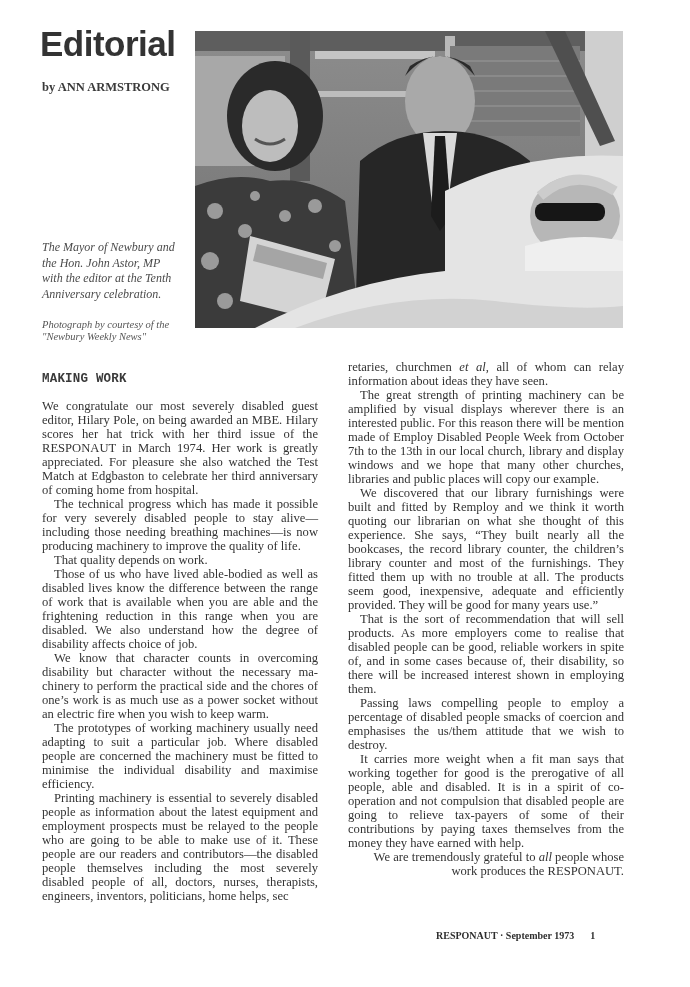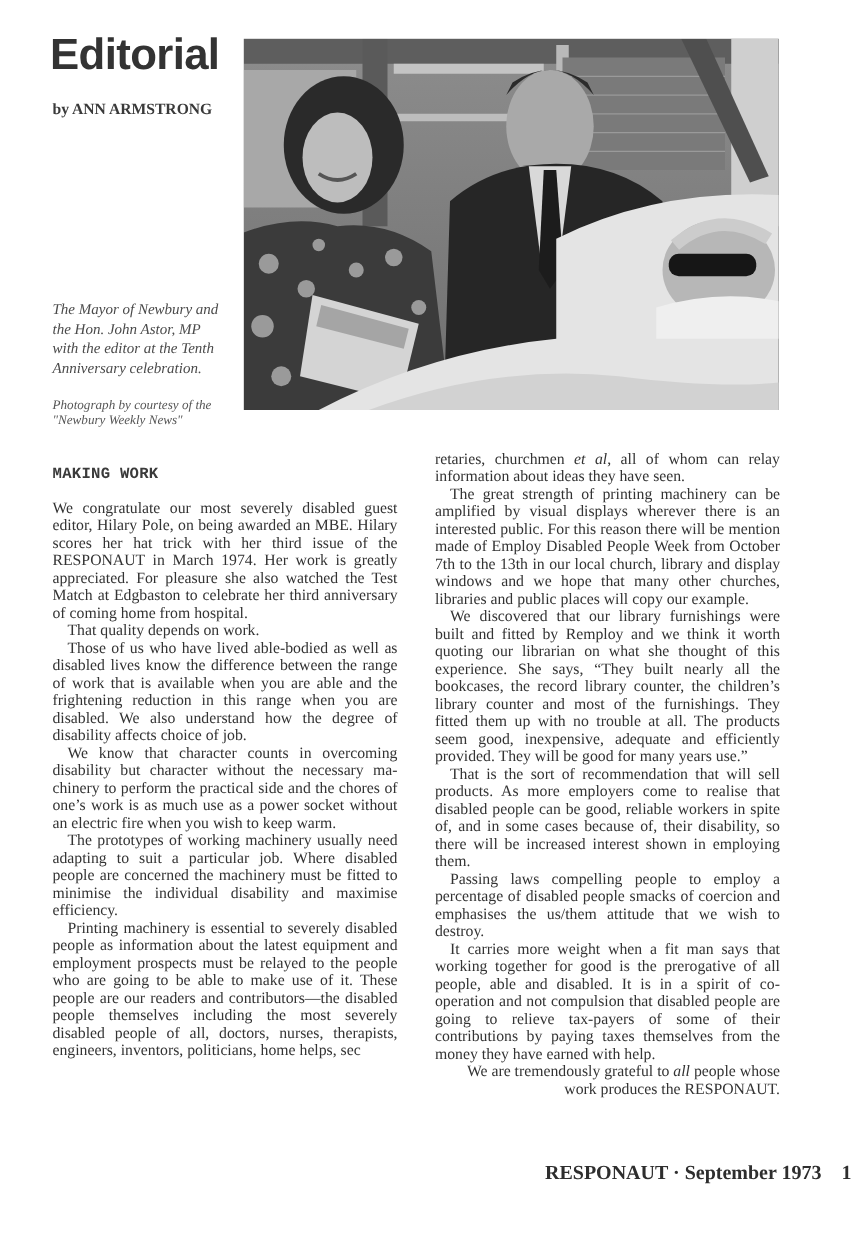--- a/index.html
+++ b/index.html
@@ -9,21 +9,21 @@
   .caption { position:absolute; left:42px; top:240px; width:140px; font-family:"Liberation Serif", serif; font-style:italic; font-size:12px; line-height:15.5px; color:#4a4a4a; }
   .credit { position:absolute; left:42px; top:319px; width:145px; font-family:"Liberation Serif", serif; font-style:italic; font-size:10.5px; line-height:12px; color:#555; }
   .photo { position:absolute; left:195px; top:31px; width:428px; height:297px; overflow:hidden; background:#888; }
   .photo svg { display:block; }
   .col { position:absolute; top:372px; width:276px; font-family:"Liberation Serif", serif; font-size:12.6px; line-height:14px; color:#333; text-align:justify; hyphens:manual; }
   .col.left { left:42px; }
   .col.right { left:348px; top:360px; width:276px; }
   .col p { margin:0; text-indent:12px; }
   .col p.noindent { text-indent:0; }
   .section-head { font-family:Liberation Mono, monospace; font-weight:bold; font-size:12.5px; color:#3a3a3a; margin:0 0 13px 0; letter-spacing:0.2px; }
-  .footer { position:absolute; left:436px; top:930px; font-family:"Liberation Serif", serif; font-weight:bold; font-size:16px; color:#2e2e2e; }
+  .footer { position:absolute; left:436px; top:930px; font-family:"Liberation Serif", serif; font-weight:bold; font-size:10px; color:#2e2e2e; }
   .footer .page { margin-left:16px; }
 </style>
 </head>
 <body>
 
 <h1 class="title" style="margin:0;">Editorial</h1>
 <div class="byline">by ANN ARMSTRONG</div>
 
 <div class="photo" title="Black and white photograph: a smiling woman holding a RESPONAUT magazine, a man in a dark suit and tie, and a woman lying in bed wearing sunglasses">
   <svg width="428" height="297" viewBox="0 0 428 297" xmlns="http://www.w3.org/2000/svg">
@@ -86,20 +86,21 @@
     <path d="M330,215 Q380,200 428,210 L428,240 L330,240 Z" fill="#efefef"></path>
   </svg>
 </div>
 
 <div class="caption">The Mayor of Newbury and the Hon. John Astor, MP with the editor at the Tenth Anniversary celebration.</div>
 <div class="credit">Photograph by courtesy of the "Newbury Weekly News"</div>
 
 <div class="col left">
   <div class="section-head">MAKING WORK</div>
   <p class="noindent">We congratulate our most severely disabled guest editor, Hilary Pole, on being awarded an MBE. Hilary scores her hat trick with her third issue of the RESPONAUT in March 1974. Her work is greatly appreciated. For pleasure she also watched the Test Match at Edgbaston to celebrate her third anniver­sary of coming home from hospital.</p>
+  <p>The technical progress which has made it possible for very severely disabled people to stay alive—including those needing breathing machines—is now producing machinery to improve the quality of life.</p>
   <p>That quality depends on work.</p>
   <p>Those of us who have lived able-bodied as well as disabled lives know the difference between the range of work that is available when you are able and the frightening reduction in this range when you are disabled. We also understand how the degree of disability affects choice of job.</p>
   <p>We know that character counts in overcoming disability but character without the necessary ma­chinery to perform the practical side and the chores of one’s work is as much use as a power socket without an electric fire when you wish to keep warm.</p>
   <p>The prototypes of working machinery usually need adapting to suit a particular job. Where disabled people are concerned the machinery must be fitted to minimise the individual disability and maximise efficiency.</p>
   <p>Printing machinery is essential to severely disabled people as information about the latest equipment and employment prospects must be relayed to the people who are going to be able to make use of it. These people are our readers and contributors—the dis­abled people themselves including the most severely disabled people of all, doctors, nurses, therapists, engineers, inventors, politicians, home helps, sec­</p>
 </div>
 
 <div class="col right">
   <p class="noindent"><span>retaries, churchmen </span><i>et al</i><span>, all of whom can relay information about ideas they have seen.</span></p>
   <p>The great strength of printing machinery can be amplified by visual displays wherever there is an interested public. For this reason there will be mention made of Employ Disabled People Week from October 7th to the 13th in our local church, library and display windows and we hope that many other churches, libraries and public places will copy our example.</p>

